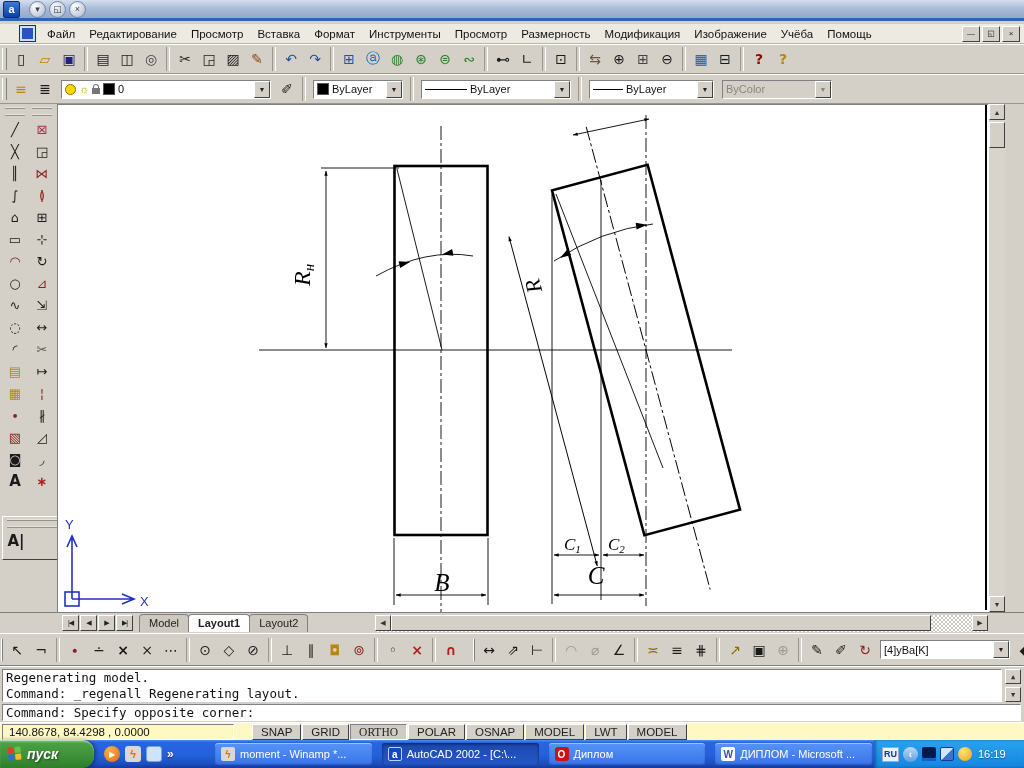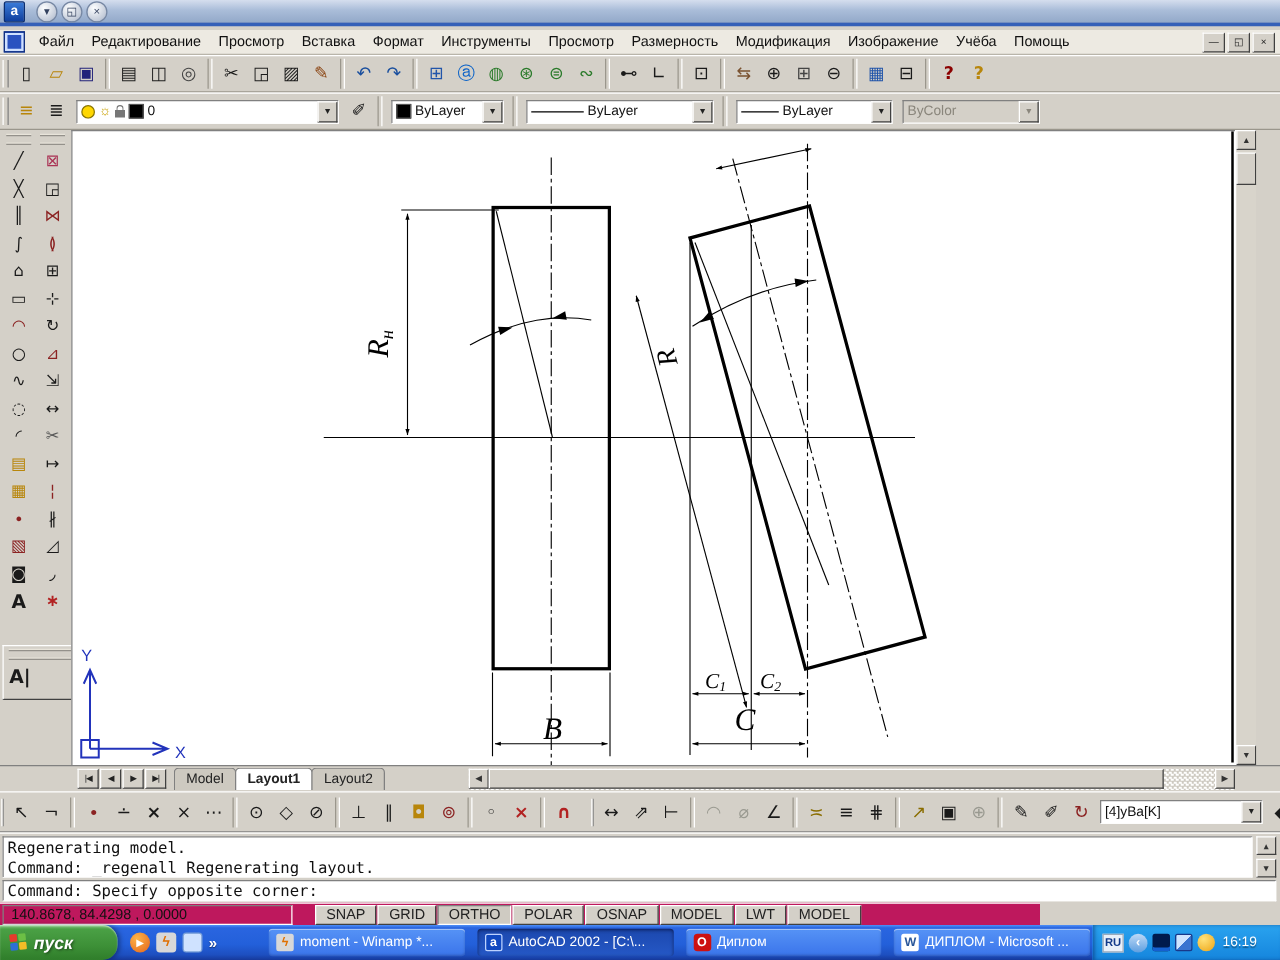--- a/index.html
+++ b/index.html
@@ -10,21 +10,21 @@
     background:linear-gradient(#d5deee,#aabdd9 45%,#93a9c9);border-bottom:3px solid #3560b8;
     display:flex;align-items:center;padding:0 3px;box-sizing:border-box;}
   .app-icon{width:15px;height:15px;background:linear-gradient(#3a7bd8,#0f3f9e);border:1px solid #0a2d70;
     color:#fff;font-weight:bold;font-size:11px;display:flex;align-items:center;justify-content:center;margin-right:5px;border-radius:2px;}
   .title-text{font-weight:bold;font-size:12px;color:#16246b;white-space:nowrap;overflow:hidden;flex:1;}
   .round-btns{display:flex;gap:3px;margin-left:4px;}
   .rbtn{width:17px;height:17px;border-radius:50%;background:radial-gradient(circle at 35% 30%,#fdfeff,#c3cbd9 70%,#9daabf);
     border:1px solid #7687a3;display:flex;align-items:center;justify-content:center;font-size:9px;color:#33415e;box-sizing:border-box;}
   
   .menubar{position:absolute;left:0;top:24px;width:1024px;height:20px;background:#EDEAE2;
-    border-bottom:1px solid #b9b5aa;display:flex;align-items:center;padding-left:2px;box-sizing:border-box;}
+    border-bottom:1px solid #b9b5aa;display:flex;align-items:center;padding-left:18px;box-sizing:border-box;}
   .mdi-icon{width:15px;height:15px;background:#2a52c0;border:1px solid #12307e;box-shadow:inset 0 0 0 2px #cfe0ff;margin:0 4px 0 1px;}
   .menu-item{padding:2px 7px;font-size:11.5px;white-space:nowrap;}
   .mdi-btns{margin-left:auto;display:flex;gap:2px;padding-right:4px;}
   .mdibtn{width:16px;height:14px;background:#D4D0C8;border:1px solid;border-color:#fff #404040 #404040 #fff;
     font-size:8px;display:flex;align-items:center;justify-content:center;color:#222;}
   
   .toolbar{position:absolute;left:0;width:1024px;height:30px;background:#D4D0C8;display:flex;align-items:center;
     border-top:1px solid #fff;border-bottom:1px solid #9a968c;box-sizing:border-box;padding-left:1px;}
   .tb1{top:44px;} .tb2{top:74px;}
   .grip{width:3px;height:22px;border-left:1px solid #fff;border-right:1px solid #808080;margin:0 2px 0 1px;}
@@ -82,28 +82,28 @@
   
   .command{position:absolute;left:0;top:666px;width:1024px;height:56px;background:#D4D0C8;border-top:1px solid #fff;box-sizing:border-box;
     font-family:"DejaVu Sans Mono",monospace;font-size:12.5px;}
   .cmd-hist{position:absolute;left:2px;top:2px;width:1000px;height:33px;background:#fff;
     border:1px solid;border-color:#808080 #fff #fff #808080;padding:0 3px;line-height:16px;box-sizing:border-box;overflow:hidden;}
   .cmd-sb{position:absolute;right:2px;top:2px;width:17px;height:33px;background:#d8d4cb;}
   .cmd-sb .sbtn{width:16px;height:15px;} .cmd-sb .down{position:absolute;bottom:0;}
   .cmd-line{position:absolute;left:2px;top:37px;width:1019px;height:17px;background:#fff;
     border:1px solid;border-color:#808080 #fff #fff #808080;padding:0 3px;line-height:15px;box-sizing:border-box;}
   
-  .statusbar{position:absolute;left:0;top:722px;width:832px;height:18px;background:#be185d;border-top:1px solid #fff;
+  .statusbar{position:absolute;left:0;top:722px;width:1024px;height:18px;background:#fef9c3;border-top:1px solid #fff;
     display:flex;align-items:center;box-sizing:border-box;font-size:11.5px;}
   .coords{width:232px;height:16px;margin-left:2px;border:1px solid;border-color:#808080 #fff #fff #808080;
     padding:0 6px;line-height:15px;box-sizing:border-box;}
   .toggles{display:flex;margin-left:18px;gap:1px;align-items:center;}
   .toggle{height:16px;padding:0 8px;border:1px solid;border-color:#fff #404040 #404040 #fff;
     display:flex;align-items:center;box-sizing:border-box;background:#D4D0C8;color:#222;}
-  .toggle.on{border-color:#808080 #fff #fff #808080;background:#cfcbc2;}
+  .toggle.on{border-color:#808080 #fff #fff #808080;background:#cfcbc2;font-family:Liberation Serif, serif;}
   
   .taskbar{position:absolute;left:0;top:740px;width:1024px;height:28px;
     background:linear-gradient(#4f91f8 0%,#2a65e0 8%,#2360da 55%,#1d4fc0 85%,#16399b 100%);}
   .startbtn{position:absolute;left:0;top:0;width:94px;height:28px;border-radius:0 12px 12px 0;
     background:linear-gradient(#84c883 0%,#4aa045 12%,#3d9037 60%,#2f7d2a 100%);
     box-shadow:inset 0 1px 1px rgba(255,255,255,.5),2px 0 4px rgba(0,0,20,.4);
     display:flex;align-items:center;padding-left:8px;box-sizing:border-box;gap:5px;}
   .flag{width:14px;height:14px;display:grid;grid-template-columns:6px 6px;grid-template-rows:6px 6px;gap:1px;transform:rotate(-6deg);}
   .flag i{border-radius:1px;} .flag .f1{background:#e53b2c;} .flag .f2{background:#6cbf45;} .flag .f3{background:#2e6fd4;} .flag .f4{background:#f4bd27;}
   .startlbl{color:#fff;font-weight:bold;font-style:italic;font-size:14px;text-shadow:1px 1px 2px rgba(0,0,0,.5);}

